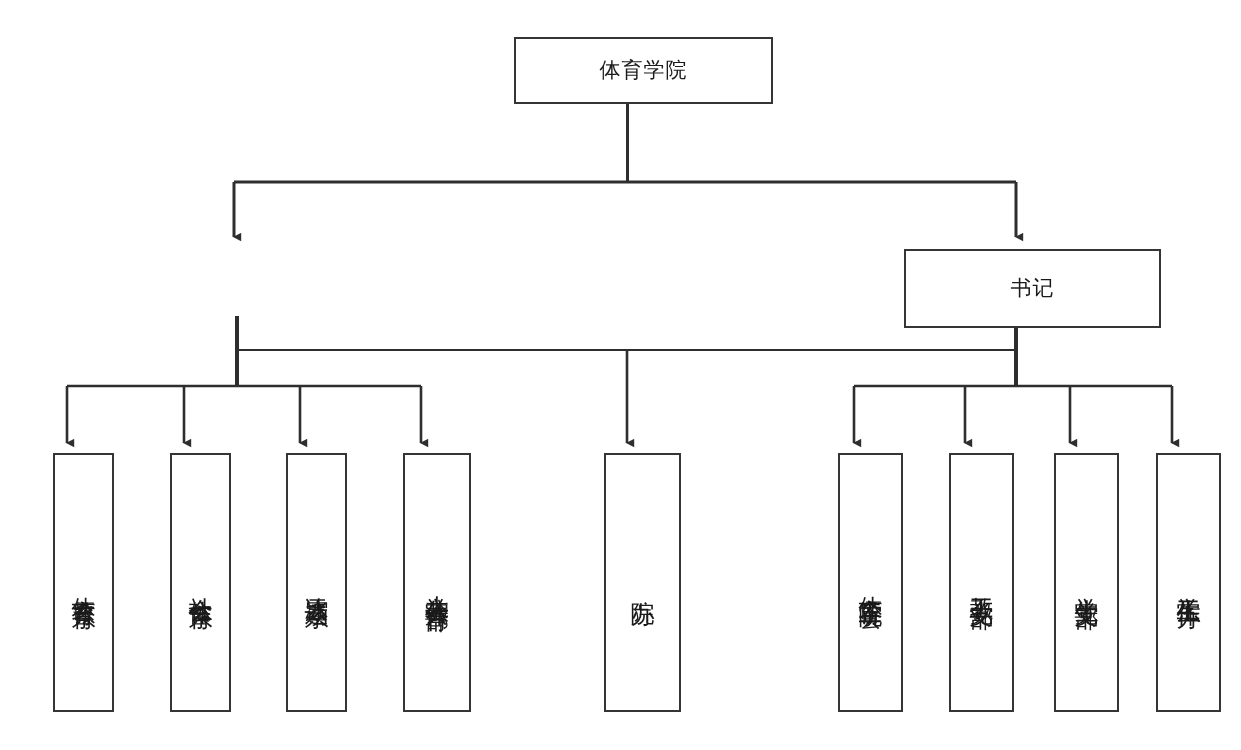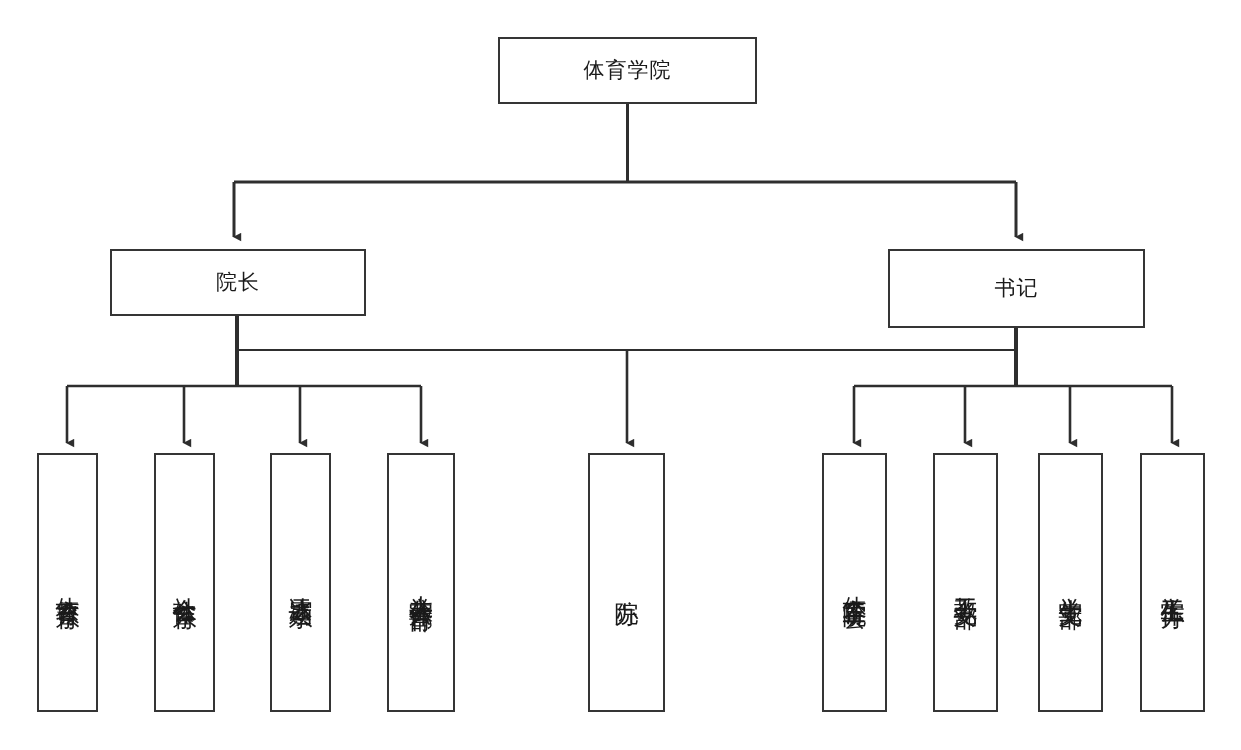--- a/index.html
+++ b/index.html
@@ -28,20 +28,21 @@
   }
   .node-box {
     position: absolute;
     box-sizing: border-box;
     border: 2px solid #353535;
     background: #ffffff;
     display: flex;
     align-items: center;
     justify-content: center;
     color: #1a1a1a;
+    margin-left: 16px;
   }
   .node-label {
     display: block;
     text-align: center;
     line-height: 1.18;
     letter-spacing: 0.5px;
   }
   
   .horiz .node-label {
     writing-mode: horizontal-tb;
@@ -116,23 +117,20 @@
       <path d="M965,386 L965,443" stroke="#2e2e2e" stroke-width="2.6" fill="none" marker-end="url(#arrowheadThin)"></path>
       <path d="M1070,386 L1070,443" stroke="#2e2e2e" stroke-width="2.6" fill="none" marker-end="url(#arrowheadThin)"></path>
       <path d="M1172,386 L1172,443" stroke="#2e2e2e" stroke-width="2.6" fill="none" marker-end="url(#arrowheadThin)"></path>
     </g>
   </svg>
 
   <div class="node-box horiz" style="left:498px; top:37px; width:259px; height:67px;">
     <span class="node-label">体育学院</span>
   </div>
 
-  <div class="node-box horiz" style="left:110px; top:249px; width:256px; height:67px;">
-    <span class="node-label">院长</span>
-  </div>
 
   <div class="node-box horiz" style="left:888px; top:249px; width:257px; height:79px;">
     <span class="node-label">书记</span>
   </div>
 
   <div class="node-box vert narrow" style="left:37px; top:453px; width:61px; height:259px;">
     <span class="node-label">体育教育系</span>
   </div>
 
   <div class="node-box vert narrow" style="left:154px; top:453px; width:61px; height:259px;">

